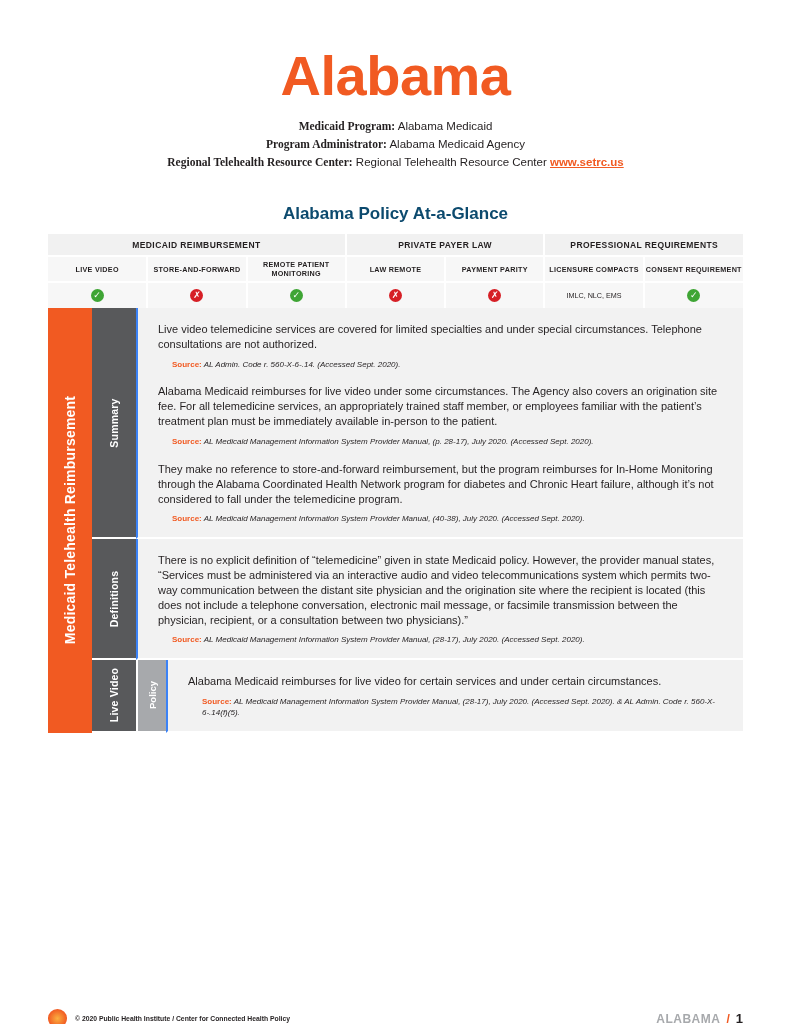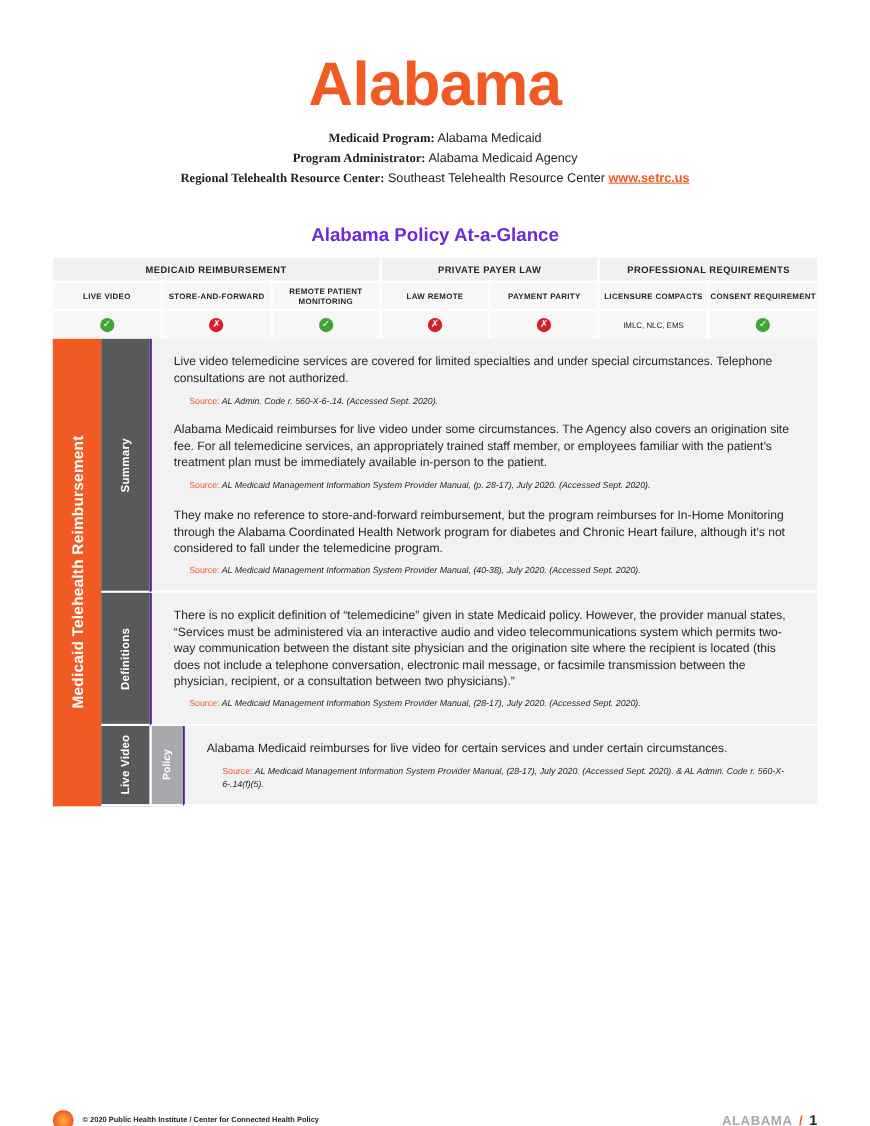--- a/index.html
+++ b/index.html
@@ -39,21 +39,21 @@
     font-weight: bold;
     text-decoration: underline;
   }
 
   
   .section-heading {
     text-align: center;
     font-size: 17px;
     font-weight: bold;
     margin: 36px 0 10px 0;
-    color: #6d28d9;
+    color: #0c4a6e;
   }
 
   table.glance {
     width: 695px;
     margin: 0 auto;
     border-collapse: collapse;
     table-layout: fixed;
   }
   table.glance td, table.glance th { padding: 0; }
   .grp-head {
@@ -159,39 +159,39 @@
     left: 50%; top: 50%;
     transform: translate(-50%, -50%) rotate(-90deg);
     white-space: nowrap;
     font-size: 9.5px;
     font-weight: bold;
   }
   .content {
     flex: 1;
     background: #f2f2f2;
     border-bottom: 2px solid #ffffff;
-    border-left: 2px solid #4c1d95;
+    border-left: 2px solid #3b82f6;
     padding: 14px 18px 10px 20px;
   }
   .ptext {
     font-size: 11px;
     line-height: 1.35;
     margin: 0 0 8px 0;
     color: #231f20;
   }
   .src {
     font-size: 8px;
     line-height: 1.35;
     margin: 0 0 14px 14px;
     color: #231f20;
     font-style: italic;
   }
   .src .slabel {
     color: #f15a22;
-    font-weight: normal;
+    font-weight: bold;
     font-style: normal;
   }
   .src:last-child { margin-bottom: 2px; }
   .content .ptext:last-child { margin-bottom: 0; }
 
   
   .footer {
     position: absolute;
     left: 48px; right: 48px;
     bottom: 44px;
@@ -223,21 +223,21 @@
   <div class="meta-line">
     <span class="lbl">Medicaid Program:</span>
     <span class="val">Alabama Medicaid</span>
   </div>
   <div class="meta-line">
     <span class="lbl">Program Administrator:</span>
     <span class="val">Alabama Medicaid Agency</span>
   </div>
   <div class="meta-line">
     <span class="lbl">Regional Telehealth Resource Center:</span>
-    <span class="val">Southeast Telehealth Resource Center</span>
+    <span class="val">Regional Telehealth Resource Center</span>
     <a class="link" href="#">www.setrc.us</a>
   </div>
 
   <h2 class="section-heading">Alabama Policy At-a-Glance</h2>
 
   <table class="glance">
     <tbody>
         <tr>
       <td class="grp-head" colspan="3">MEDICAID REIMBURSEMENT</td>
       <td class="grp-head" colspan="2">PRIVATE PAYER LAW</td>

